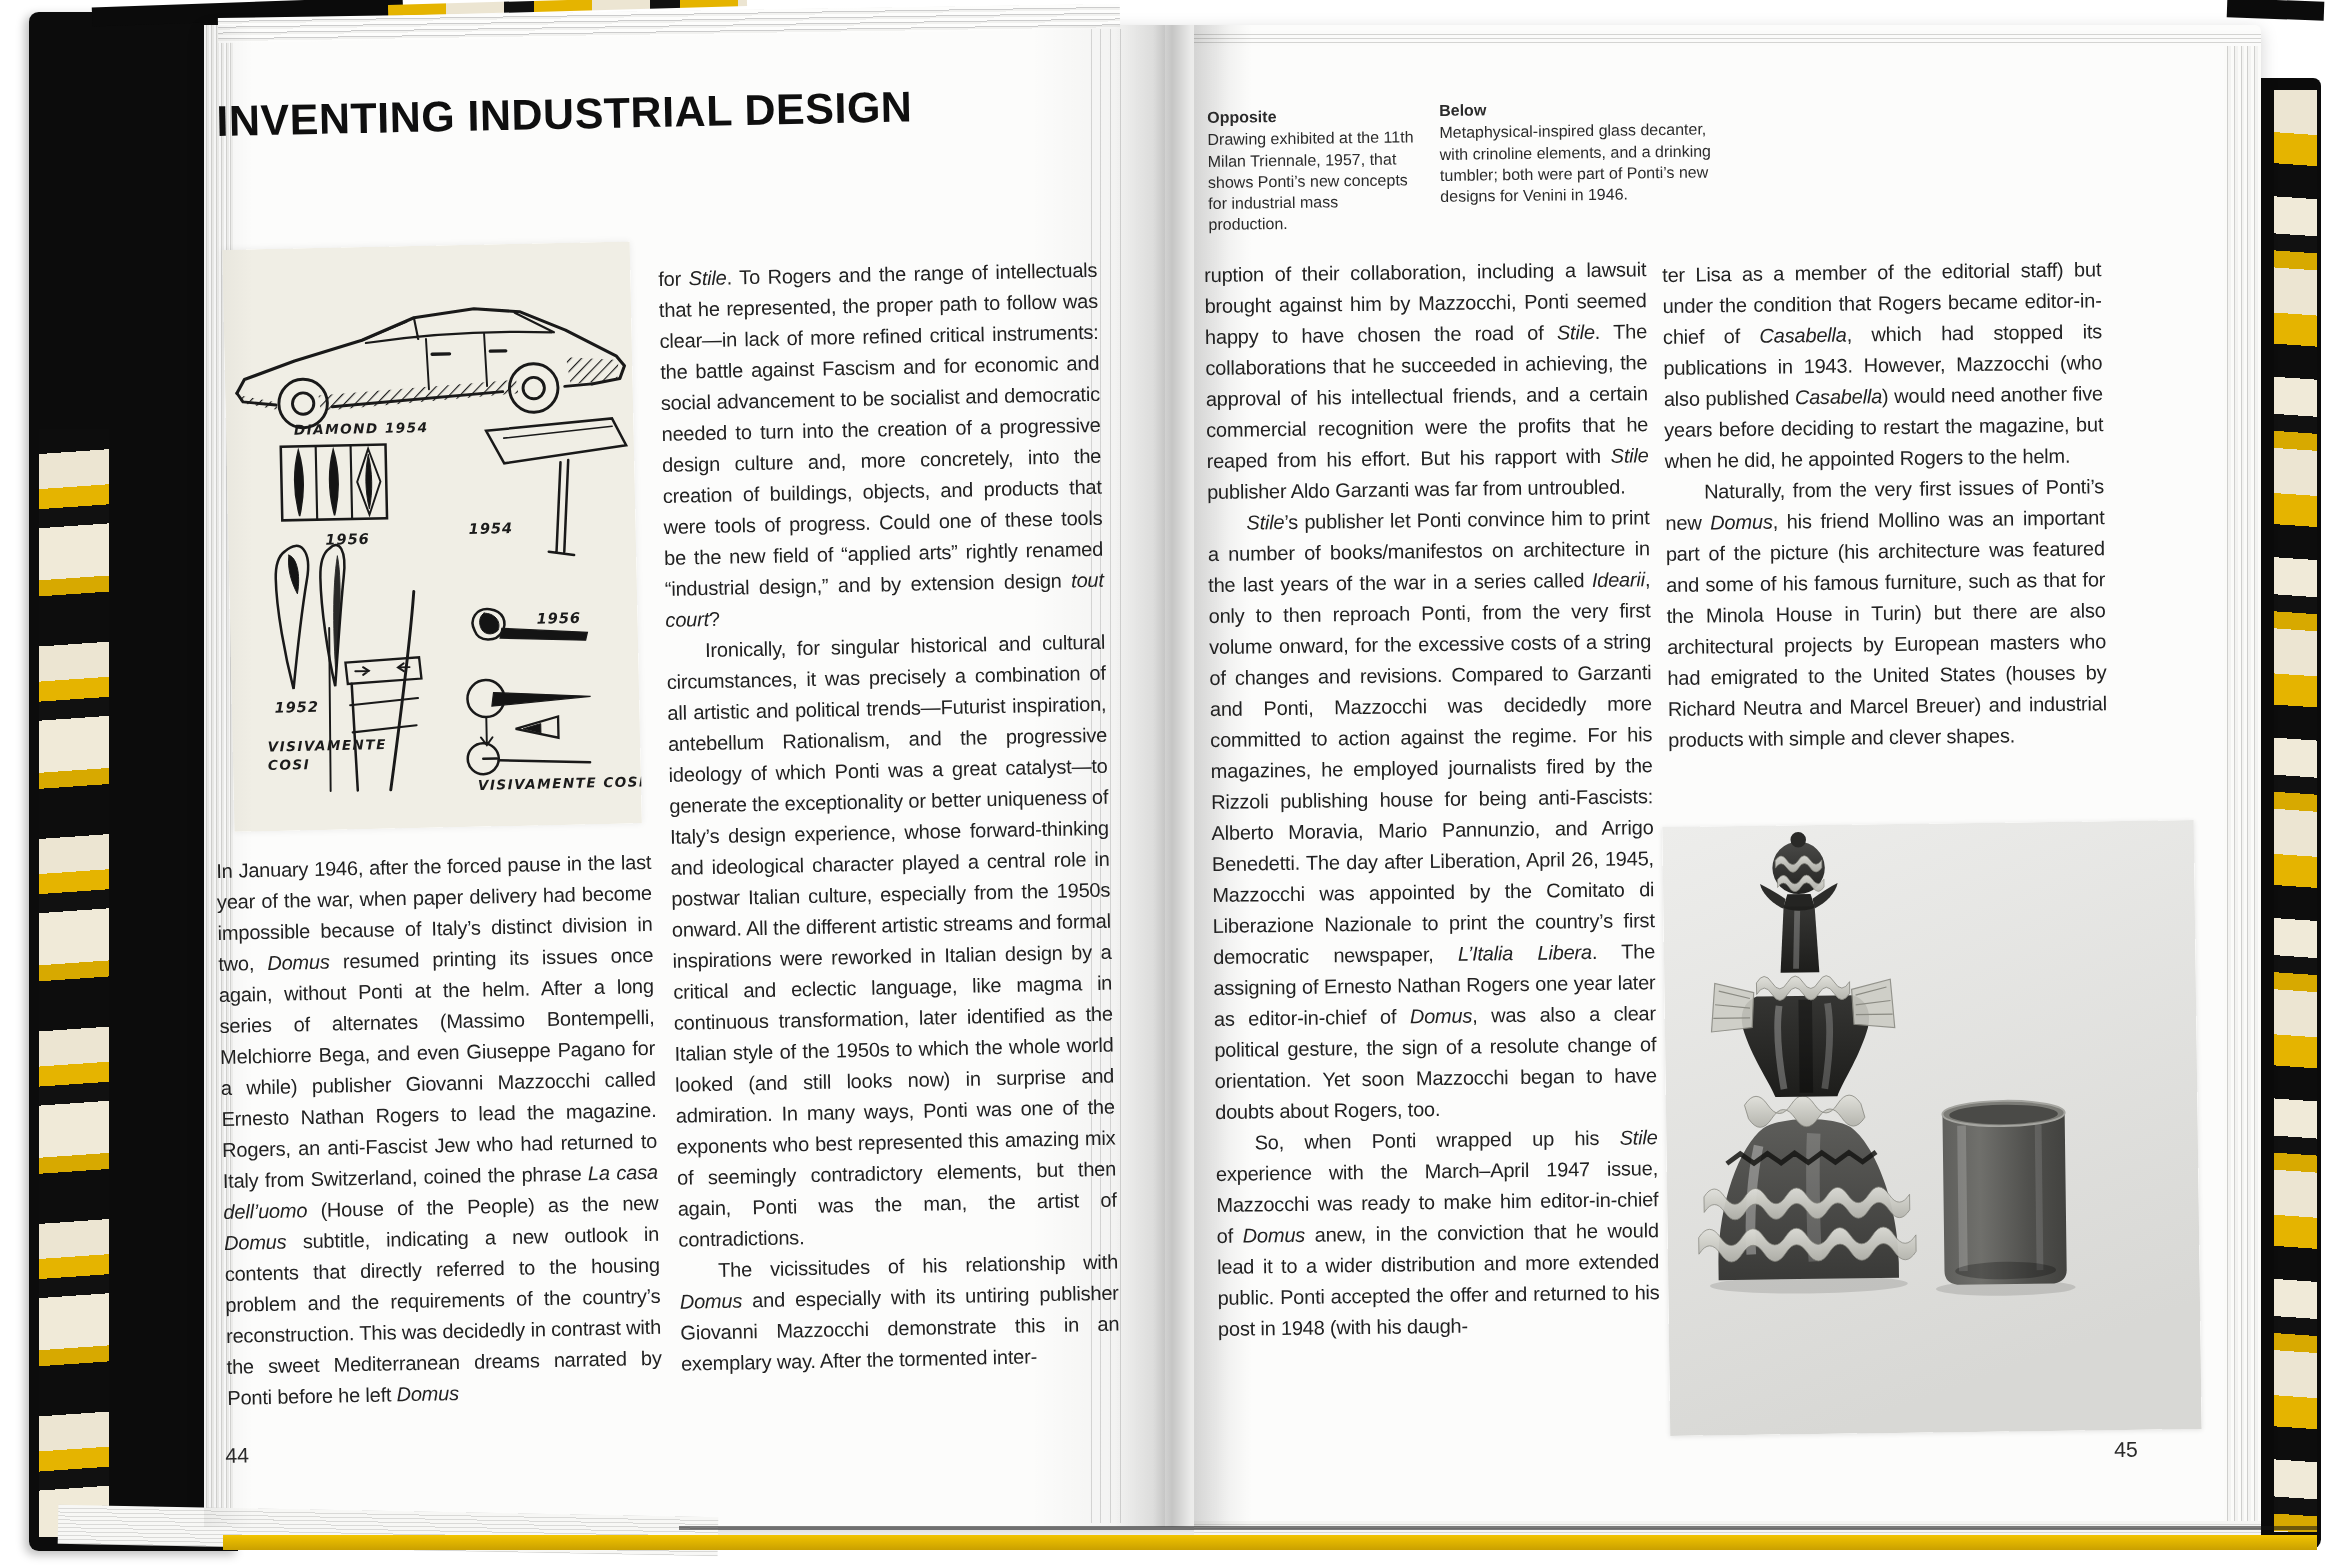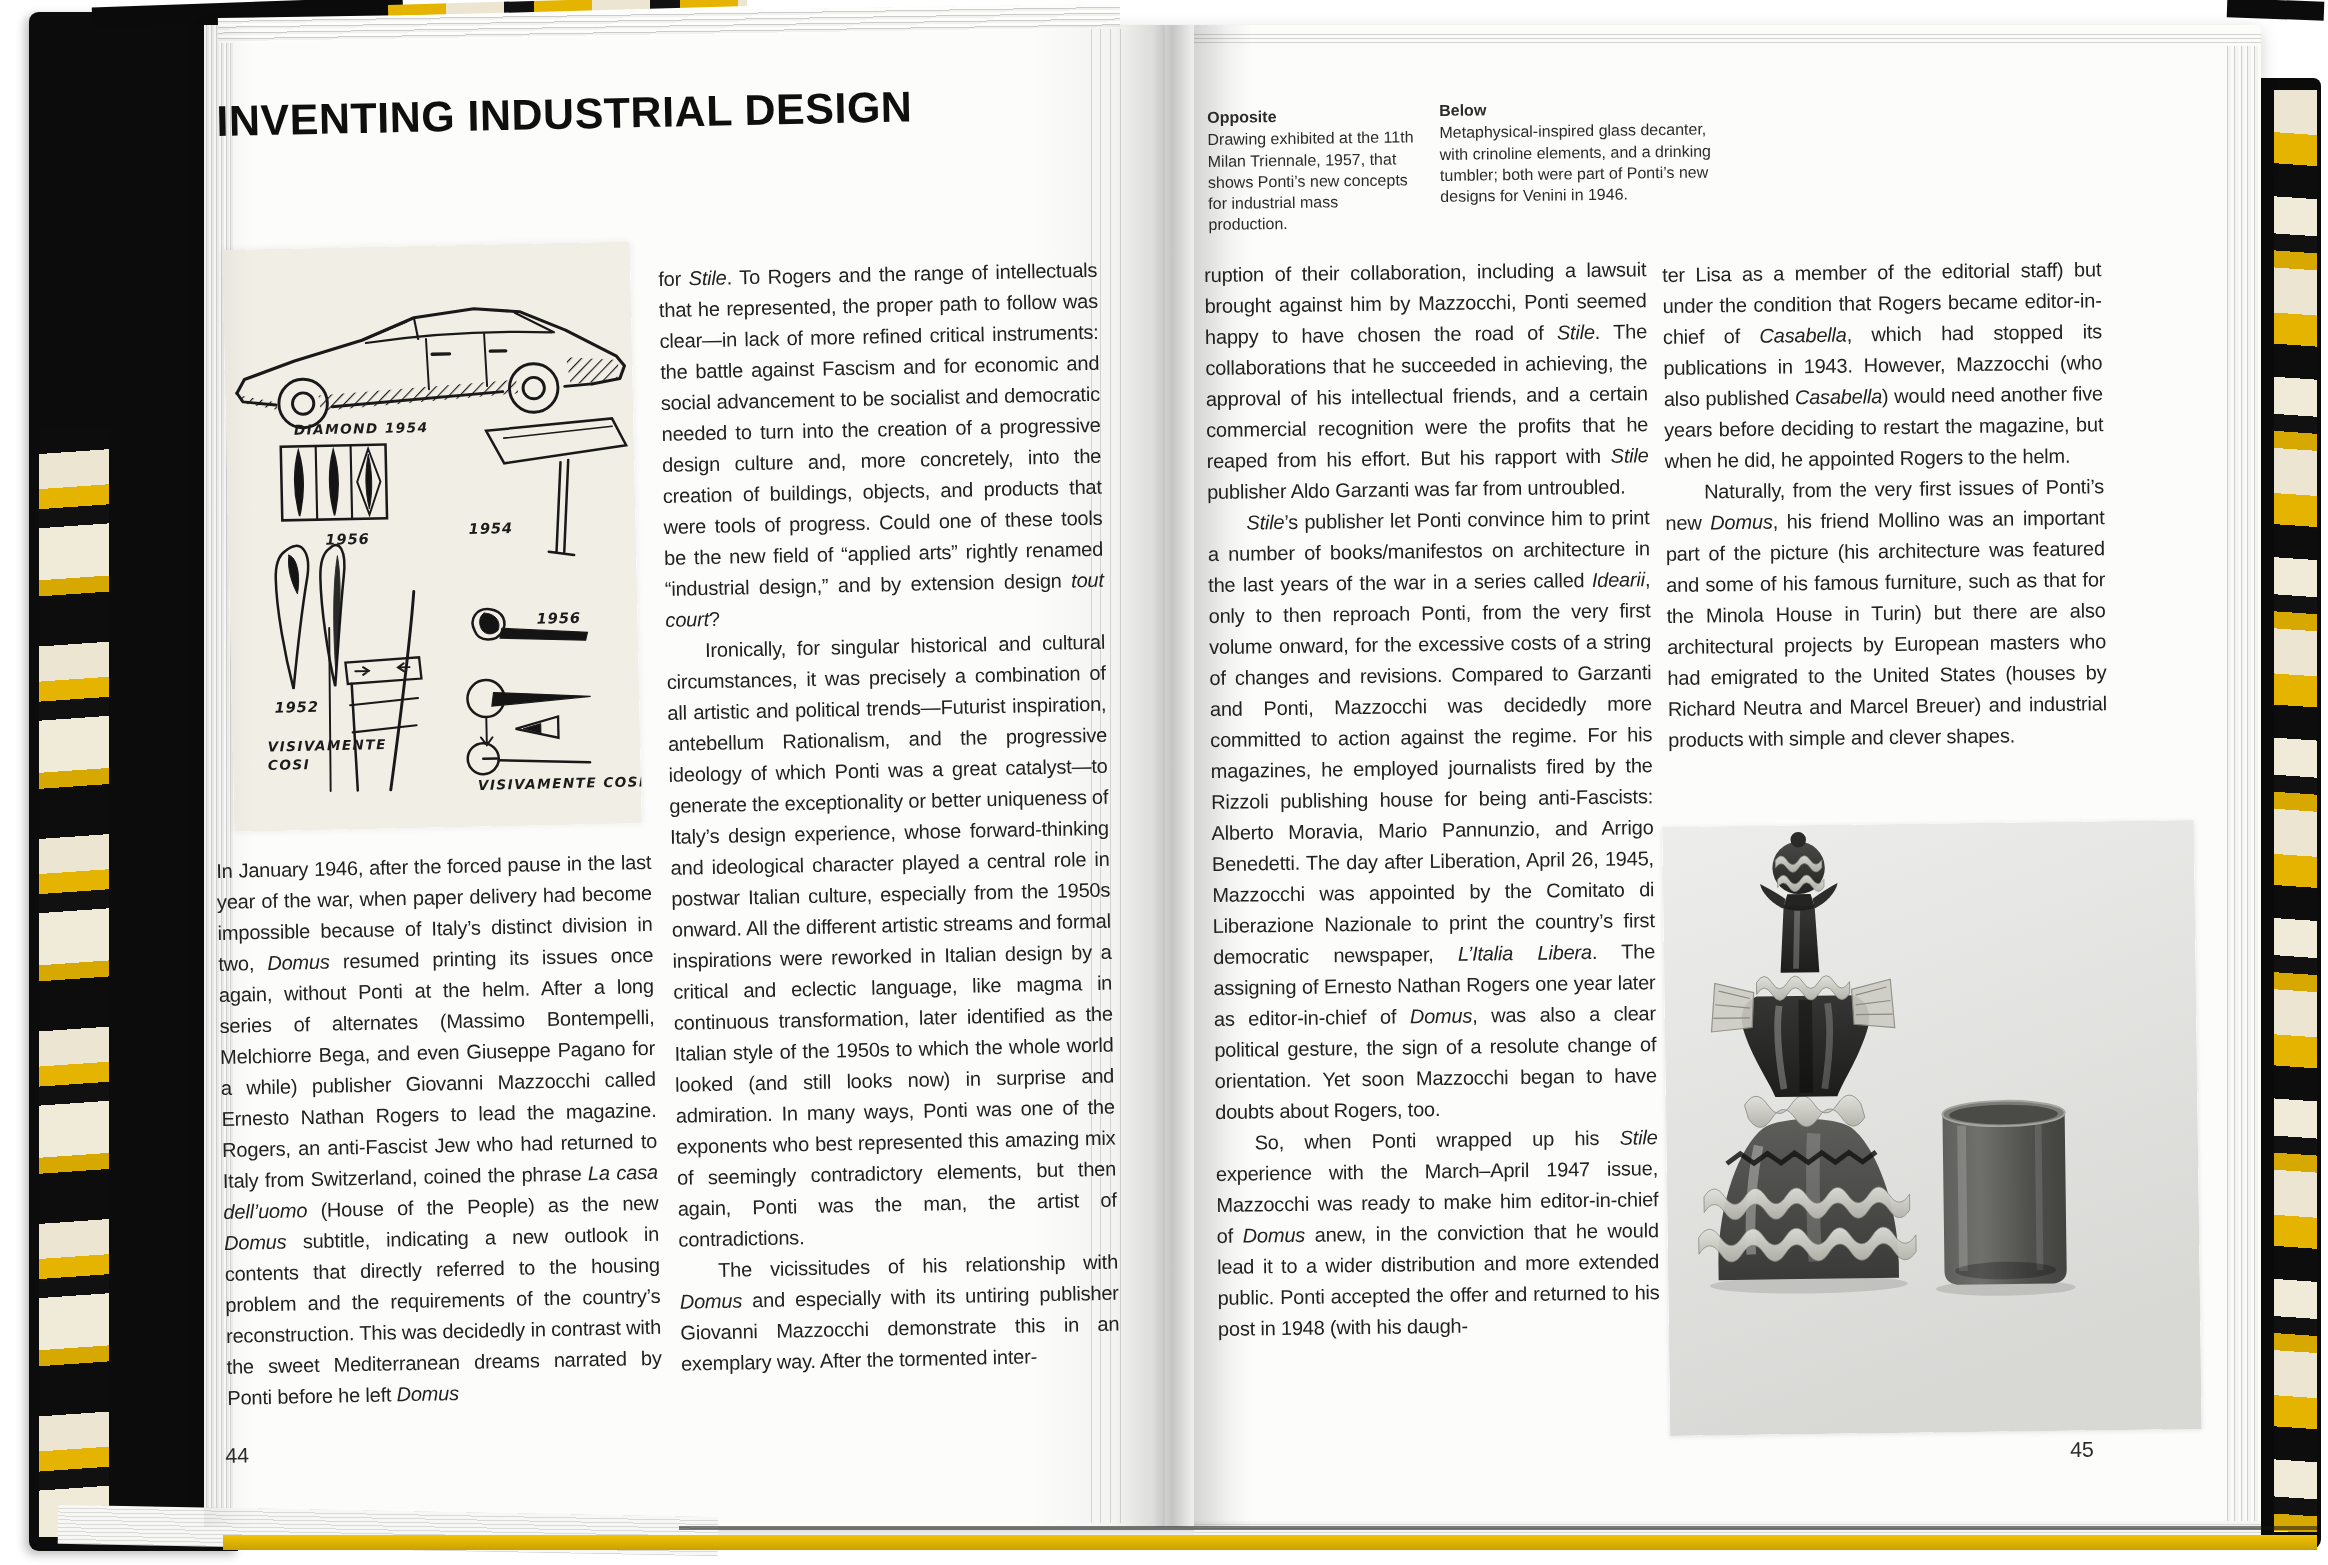--- a/index.html
+++ b/index.html
@@ -73,21 +73,21 @@
     letter-spacing:0.5px;color:#0f0f0f;white-space:nowrap;}
   .bodycol{font-size:20px;line-height:31px;letter-spacing:-0.2px;color:#222;}
   .para{margin:0;text-align:justify;}
   .para.indent{text-indent:39px;}
   .col-l1{position:absolute;left:11.6px;top:831px;width:435px;}
   .col-l2{position:absolute;left:454px;top:239px;width:439px;}
   .col-r1{position:absolute;left:9.7px;top:235px;width:442px;}
   .col-r2{position:absolute;left:468px;top:235px;width:439px;}
   .pagenum{position:absolute;font-size:21.3px;color:#2a2a2a;}
   .pn-left{left:21.3px;top:1419px;}
-  .pn-right{left:876px;top:1413px;}
+  .pn-right{left:920px;top:1413px;}
 
   .caption{position:absolute;font-size:16px;line-height:21.3px;color:#2b2b2b;}
   .caption .cap-head{font-weight:700;margin:0 0 1px 0;}
   .cap-1{left:12.6px;top:82px;width:213px;}
   .cap-2{left:245px;top:75px;width:272px;}
 
   
   .sketch{position:absolute;left:17.5px;top:225px;width:408px;height:582px;
     box-shadow:0 0 7.8px rgba(0,0,0,.07);}
   .photo{position:absolute;left:468px;top:802px;width:532px;height:609px;

